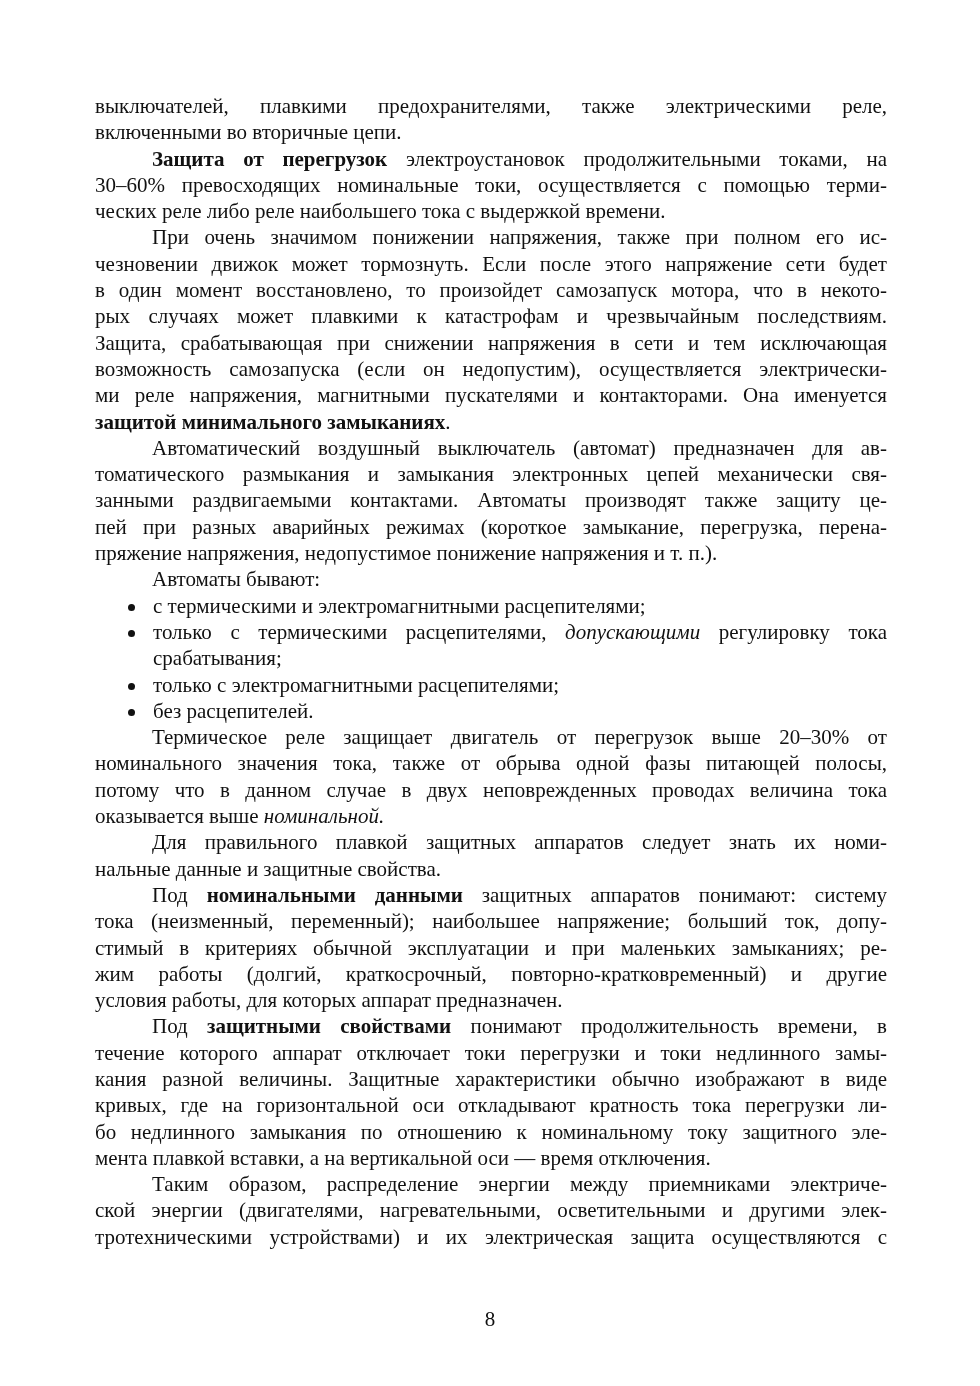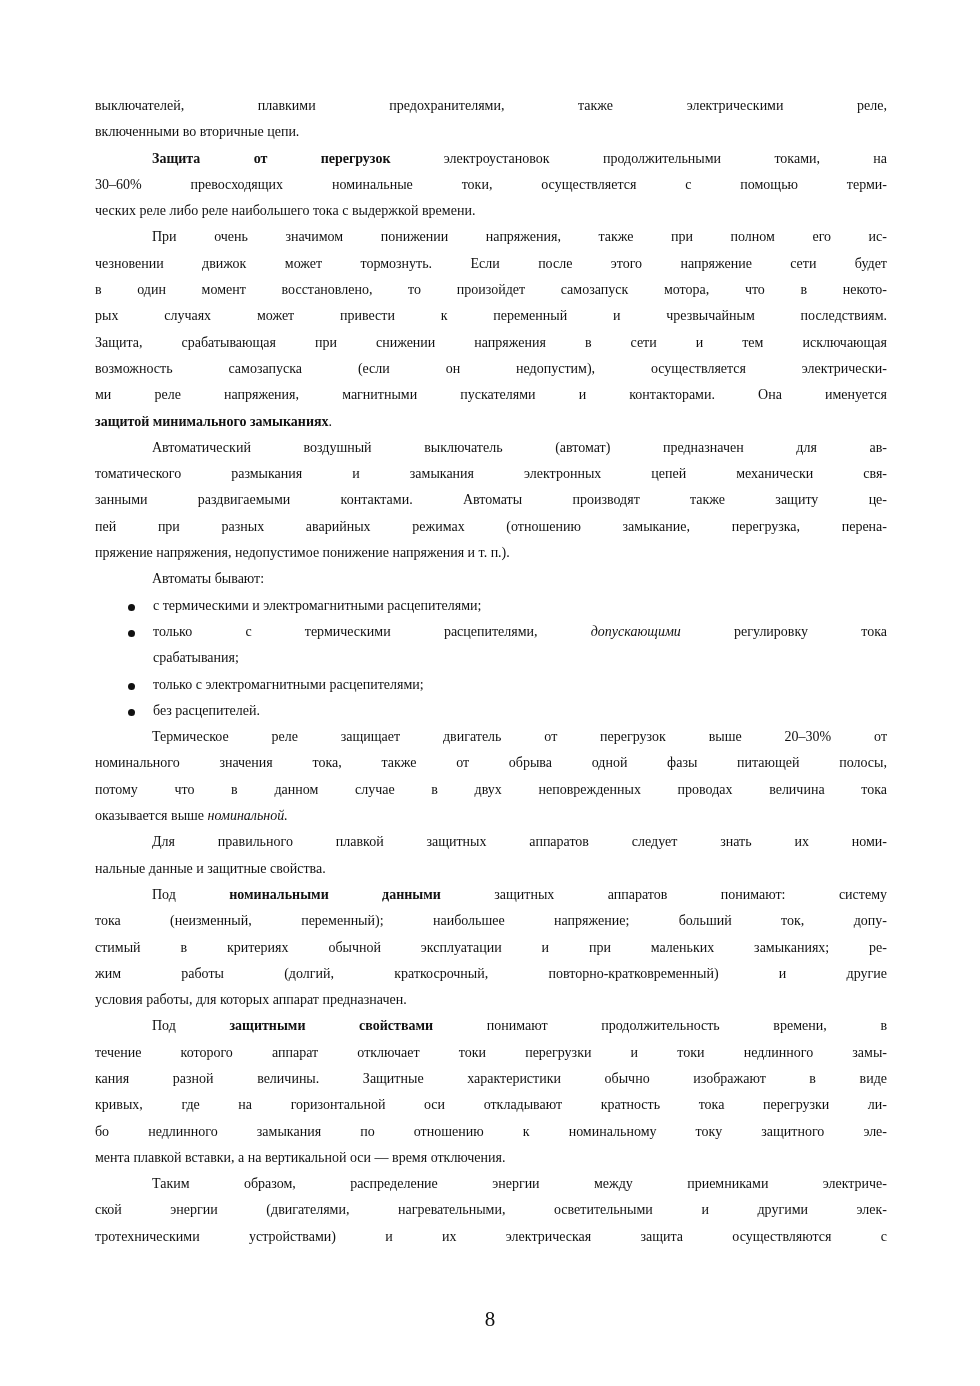--- a/index.html
+++ b/index.html
@@ -1,20 +1,20 @@
 <!DOCTYPE html>
 <html><head>
 <meta charset="utf-8">
 <style>
   html, body { margin: 0; padding: 0; background: #ffffff; }
   body { width: 980px; height: 1386px; position: relative; overflow: hidden; }
   .page {
     position: absolute; left: 95px; top: 93px; width: 792px;
     font-family: "Liberation Serif", "DejaVu Serif", serif;
-    font-size: 14px; line-height: 26.3px; color: #111111;
+    font-size: 21px; line-height: 26.3px; color: #111111;
   }
   .line {
     display: block; white-space: nowrap; height: 26.3px;
     text-align: justify; text-align-last: justify;
     transform-origin: left top;
   }
   .line.last { text-align-last: left; }
   .line.indent { padding-left: 57px; }
   .fit {
     display: block; width: 100%;
@@ -48,32 +48,32 @@
   <div>
     <span class="line indent" style="word-spacing: 9.5px;"><b>Защита от перегрузок</b><span> электроустановок продолжительными токами, на</span></span>
     <span class="line" style="word-spacing: 0px;">30–60% превосходящих номинальные токи, осуществляется с помощью терми-</span>
     <span class="line last">ческих реле либо реле наибольшего тока с выдержкой времени.</span>
   </div>
 
   <div>
     <span class="line indent" style="word-spacing: 6.33333px;">При очень значимом понижении напряжения, также при полном его ис-</span>
     <span class="line" style="word-spacing: 0px;">чезновении движок может тормознуть. Если после этого напряжение сети будет</span>
     <span class="line" style="word-spacing: 0px;">в один момент восстановлено, то произойдет самозапуск мотора, что в некото-</span>
-    <span class="line" style="word-spacing: 0px;">рых случаях может привести к переменный и чрезвычайным последствиям.</span>
+    <span class="line" style="word-spacing: 0px;">рых случаях может плавкими к катастрофам и чрезвычайным последствиям.</span>
     <span class="line" style="word-spacing: 0px;">Защита, срабатывающая при снижении напряжения в сети и тем исключающая</span>
     <span class="line" style="word-spacing: 0px;">возможность самозапуска (если он недопустим), осуществляется электрически-</span>
     <span class="line" style="word-spacing: 0px;">ми реле напряжения, магнитными пускателями и контакторами. Она именуется</span>
     <span class="line last"><b>защитой минимального замыканиях</b><span>.</span></span>
   </div>
 
   <div>
     <span class="line indent" style="word-spacing: 9.5px;">Автоматический воздушный выключатель (автомат) предназначен для ав-</span>
     <span class="line" style="word-spacing: 0px;">томатического размыкания и замыкания электронных цепей механически свя-</span>
     <span class="line" style="word-spacing: 0px;">занными раздвигаемыми контактами. Автоматы производят также защиту це-</span>
-    <span class="line" style="word-spacing: 0px;">пей при разных аварийных режимах (отношению замыкание, перегрузка, перена-</span>
+    <span class="line" style="word-spacing: 0px;">пей при разных аварийных режимах (короткое замыкание, перегрузка, перена-</span>
     <span class="line last">пряжение напряжения, недопустимое понижение напряжения и т. п.).</span>
   </div>
 
   <div>
     <span class="line indent last">Автоматы бывают:</span>
   </div>
 
   <div>
     <div class="line last bullet-line">
       <span class="dot"></span>

